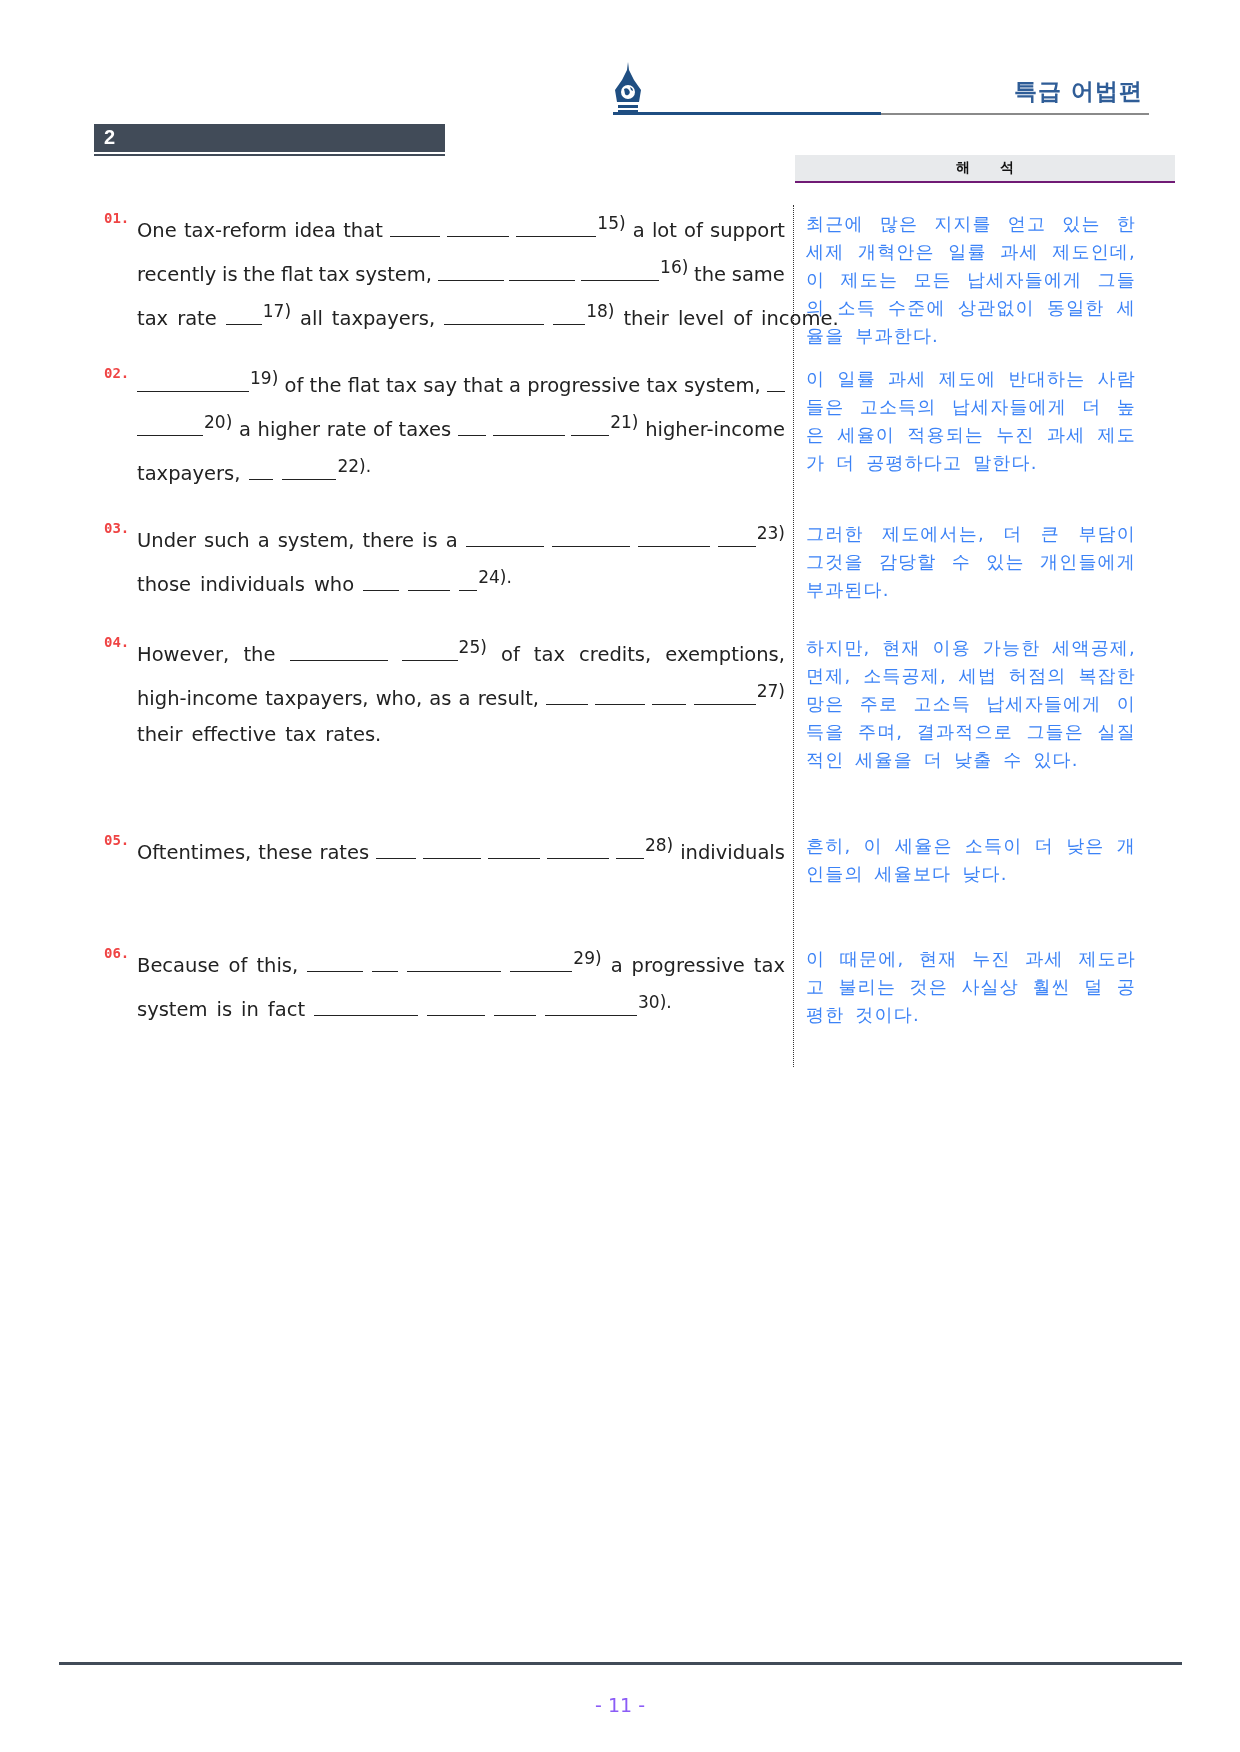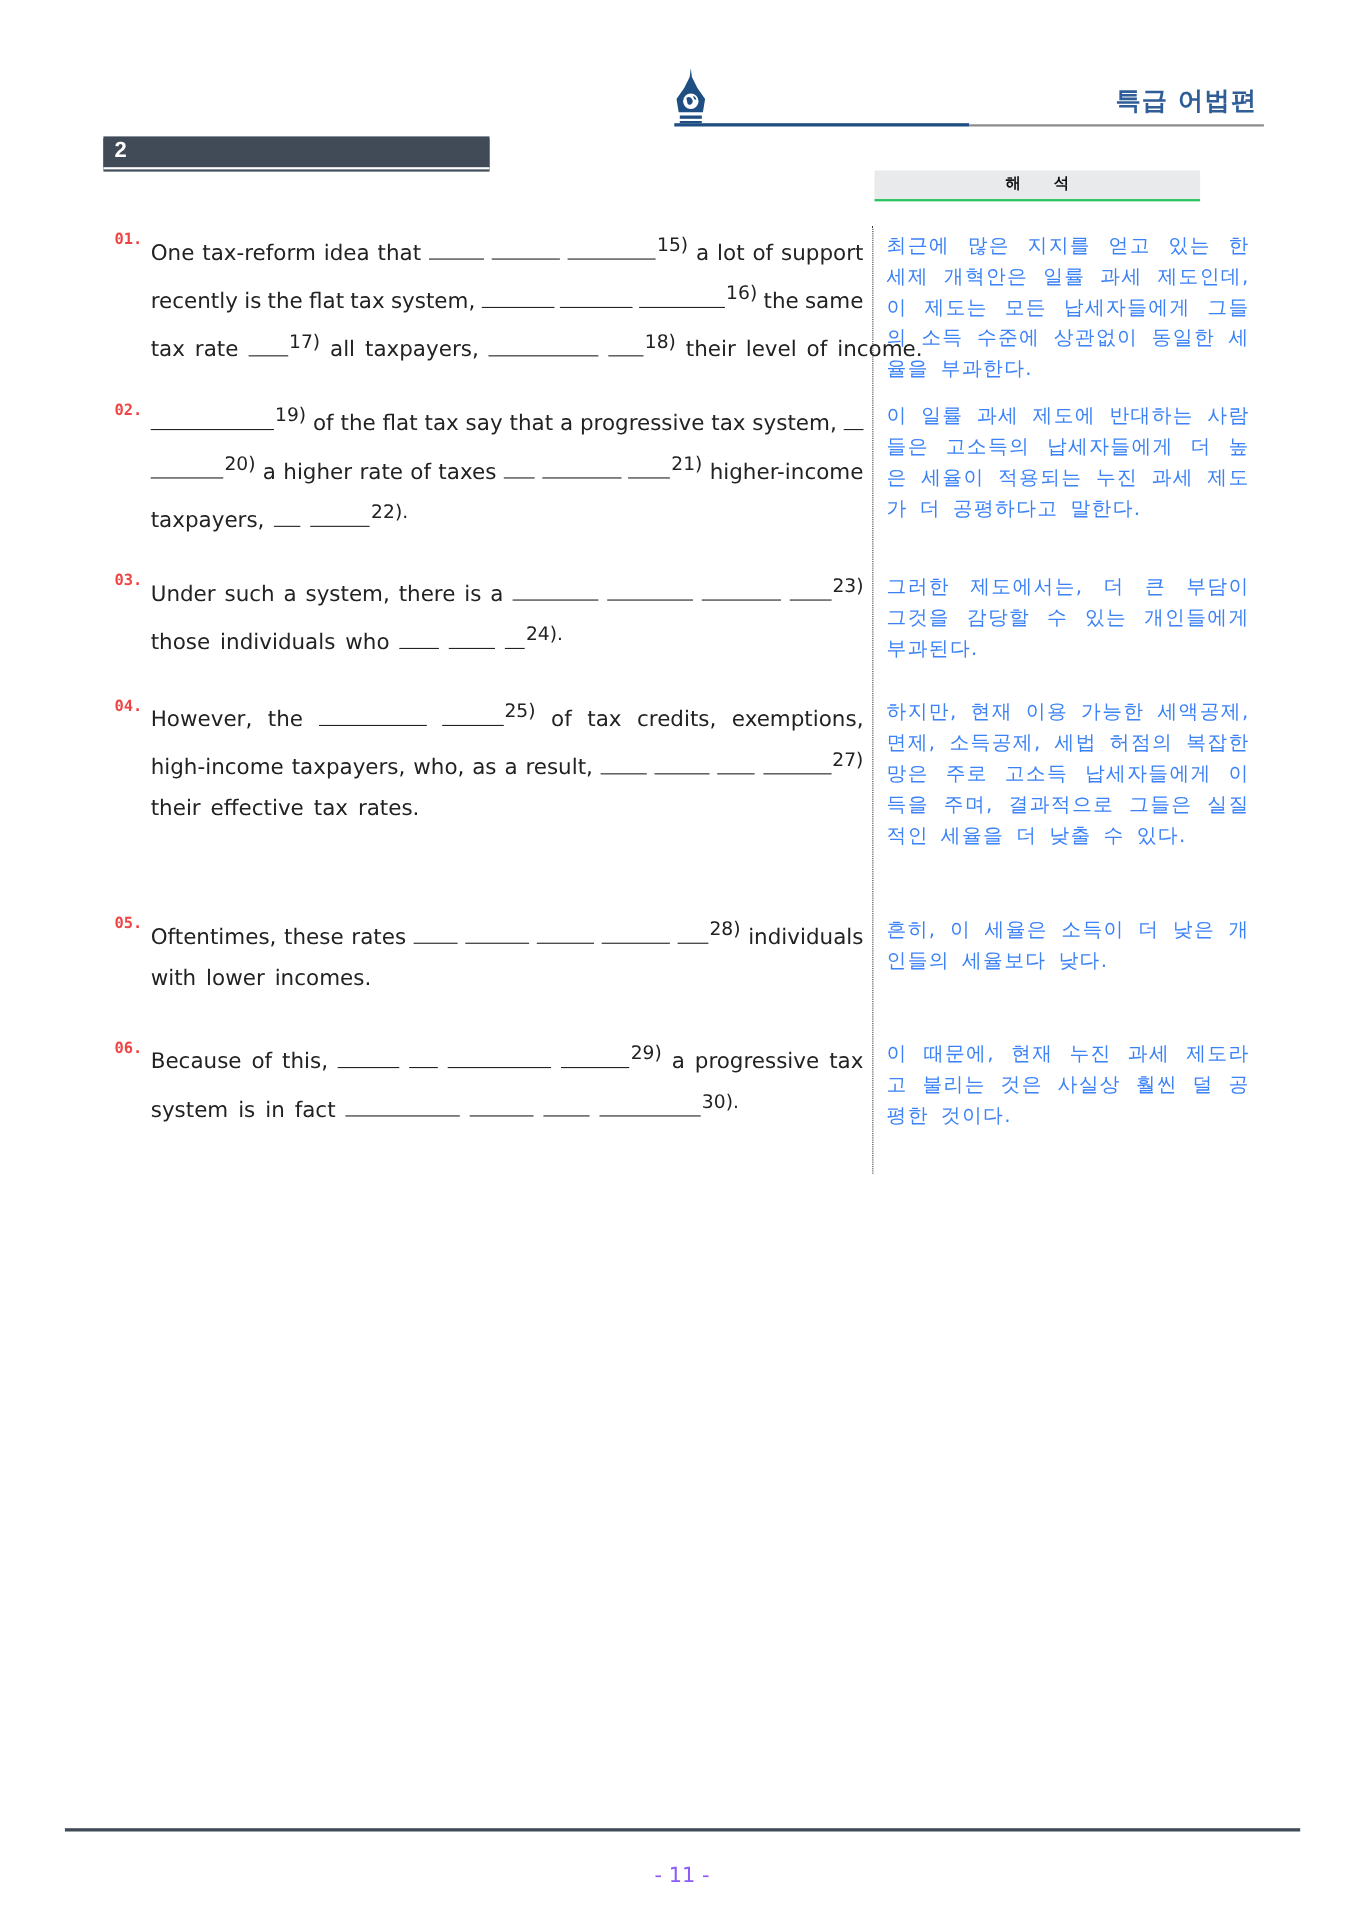--- a/index.html
+++ b/index.html
@@ -4,21 +4,21 @@
 <style>
   html, body { margin:0; padding:0; }
   body { width:1240px; height:1752px; background:#ffffff; position:relative; overflow:hidden;
          font-family:"DejaVu Sans","Liberation Sans",sans-serif; color:#222; }
   .header-logo { position:absolute; left:612px; top:62px; width:32px; height:52px; }
   .header-line-dark { position:absolute; left:613px; top:112px; width:268px; height:3px; background:#1f4e82; }
   .header-line-grey { position:absolute; left:881px; top:113px; width:268px; height:2px; background:#8a8a8a; }
   .header-title { position:absolute; right:97px; top:76px; font-size:23px; font-weight:bold; color:#2f5d97; letter-spacing:1px; }
   .section-bar { position:absolute; left:94px; top:124px; width:351px; height:28px; background:#414b58; border-bottom:2px solid #fff; box-shadow:0 2px 0 #414b58; }
   .section-num { position:absolute; left:10px; top:2px; font-size:20px; font-weight:bold; color:#fff; font-family:"Liberation Sans",sans-serif; }
-  .trans-header { position:absolute; left:795px; top:155px; width:296px; height:26px; background:#e8eaec; border-bottom:2px solid #22c55e; text-align:center; }
+  .trans-header { position:absolute; left:795px; top:155px; width:380px; height:26px; background:#e8eaec; border-bottom:2px solid #701a75; text-align:center; }
   .trans-header span { font-size:14px; font-weight:bold; color:#111; line-height:24px; letter-spacing:30px; padding-left:30px; }
   .divider { position:absolute; left:793px; top:205px; height:862px; border-left:1.5px dotted #333; }
   .item { position:absolute; left:104px; width:681px; }
   .num { position:absolute; left:0; top:2px; color:#ef4444; font-size:14px; font-weight:bold; font-family:"DejaVu Sans Mono",monospace; }
   .lines { position:absolute; left:33px; width:648px; }
   .line { height:44px; font-size:19.5px; line-height:30px; text-align:justify; text-align-last:justify; font-family:"DejaVu Sans","Liberation Sans",sans-serif; color:#222; white-space:nowrap; display:flex; justify-content:space-between; align-items:baseline; }
   .line.left { justify-content:flex-start; gap:9px; text-align-last:left; }
   .w { display:inline-block; }
   .blank { display:inline-block; border-bottom:1.3px solid #222; height:18px; vertical-align:baseline; }
   sup { font-size:17px; vertical-align:8px; margin-left:1px; }
@@ -203,25 +203,20 @@
           <span class="w">Oftentimes,</span>
           <span class="w">these</span>
           <span class="w">rates</span>
           <span class="w"><span class="blank" style="width: 40px;"></span></span>
           <span class="w"><span class="blank" style="width: 58px;"></span></span>
           <span class="w"><span class="blank" style="width: 52px;"></span></span>
           <span class="w"><span class="blank" style="width: 62px;"></span></span>
           <span class="w"><span class="blank" style="width: 28px;"></span><sup>28)</sup></span>
           <span class="w">individuals</span>
         </div>
-        <div class="line left">
-          <span class="w">with</span>
-          <span class="w">lower</span>
-          <span class="w">incomes.</span>
-        </div>
       </div>
     </div>
     <div class="trans" style="top: 832px;">흔히, 이 세율은 소득이 더 낮은 개인들의 세율보다 낮다.</div>
     <div class="item" style="top: 943px;">
       <span class="num">06.</span>
       <div class="lines">
         <div class="line">
           <span class="w">Because</span>
           <span class="w">of</span>
           <span class="w">this,</span>

